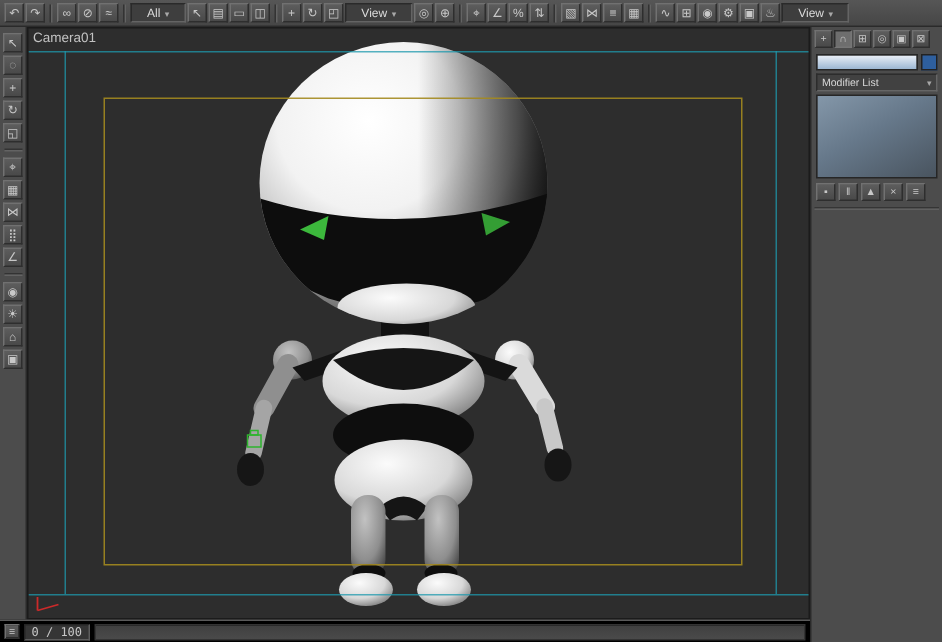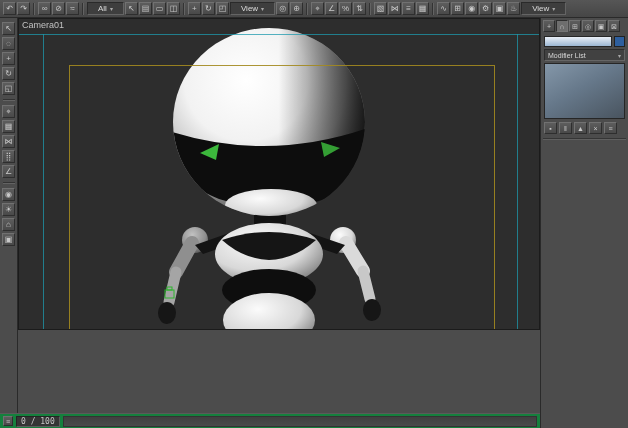--- a/index.html
+++ b/index.html
@@ -15,21 +15,21 @@
   .tb-sep{width:2px;height:12px;border-left:1px solid #333;border-right:1px solid #636363;margin:0 2px;flex:0 0 auto}
   .tb-dd{height:13px;display:flex;align-items:center;gap:3px;background:#3e3e3e;border:1px solid;
        border-color:#2a2a2a #646464 #646464 #2a2a2a;color:#dcdcdc;font-size:8px;padding:0 10px;flex:0 0 auto}
   .dd-ar{font-size:6px;color:#a8a8a8}
 
   #left-toolbar{position:absolute;left:0;top:18px;width:18px;height:395px;background:var(--ui-bg,#4c4c4c);
        border-right:1px solid #2a2a2a;display:flex;flex-direction:column;align-items:center;gap:2px;padding-top:4px;z-index:6}
   .lt-btn{width:13px;height:13px}
   .lt-sep{height:2px;width:12px;border-top:1px solid #333;border-bottom:1px solid #636363;margin:2px 0;flex:0 0 auto}
 
-  #viewport{position:absolute;left:18px;top:18px;width:522px;height:312px;background:var(--viewport-bg,#2d2d2d);
+  #viewport{position:absolute;left:18px;top:18px;width:522px;height:395px;background:var(--viewport-bg,#2d2d2d);
        border:1px solid #1b1b1b;overflow:hidden}
   #scene-svg{position:absolute;left:0;top:0;z-index:1}
   .vp-label{position:absolute;left:3px;top:1px;color:#c2c2c2;font-size:9px;z-index:6}
   .sf{position:absolute;z-index:3;pointer-events:none}
   #sf-cyan-top{left:0;width:522px;top:15px;height:1px;background:var(--accent-cyan);opacity:.75}
   #sf-cyan-bottom{left:0;width:522px;top:377px;height:1px;background:var(--accent-cyan);opacity:.75}
   #sf-cyan-left{left:24px;top:15px;width:1px;height:362px;background:var(--accent-cyan);opacity:.75}
   #sf-cyan-right{left:498px;top:15px;width:1px;height:362px;background:var(--accent-cyan);opacity:.75}
   #sf-yellow{left:50px;top:46px;width:426px;height:312px;border:1px solid var(--accent-yellow);opacity:.9}
 
@@ -42,21 +42,21 @@
   #cp-input{flex:1;background:linear-gradient(#e9eff7,#9cb7d3);border:1px solid #262626}
   #cp-swatch{width:11px;height:11px;border:1px solid #222;flex:0 0 auto}
   #cp-modlist{margin:1px 3px;height:12px;background:#414141;border:1px solid;border-color:#2c2c2c #666 #666 #2c2c2c;
        color:#d8d8d8;font-size:7px;display:flex;align-items:center;justify-content:space-between;padding:0 3px}
   #cp-stack{margin:2px 3px;height:56px;background:linear-gradient(150deg,var(--stack-blue,#7b8fa2) 0%,#66788a 45%,#49545f 100%);
        border:1px solid #262626}
   #cp-stackbtns{display:flex;gap:2px;padding:1px 3px 2px}
   .cp-sbtn{width:13px;height:12px;font-size:7px}
   .cp-divider{margin:2px 2px;border-top:1px solid #353535;border-bottom:1px solid #606060}
 
-  #bottom-bar{position:absolute;left:0;top:413px;width:540px;height:15px;background:#15803d;border-top:1px solid #5a5a5a;
+  #bottom-bar{position:absolute;left:0;top:413px;width:540px;height:15px;background:#000000;border-top:1px solid #5a5a5a;
        display:flex;align-items:center;gap:3px;padding:0 3px;z-index:6}
   .bb-btn{width:10px;height:10px;font-size:7px}
   #bb-frame{height:11px;background:#353535;border:1px solid;border-color:#242424 #5d5d5d #5d5d5d #242424;color:#c6c6c6;
        font-size:8px;font-family:"DejaVu Sans Mono",monospace;display:flex;align-items:center;padding:0 4px;white-space:nowrap}
   #bb-track{flex:1;height:11px;background:linear-gradient(#404040,#4a4a4a);border:1px solid #333}
 </style>
 </head>
 <body style="--ui-bg: #4c4c4c; --viewport-bg: #2d2d2d; --accent-cyan: #1e9aae; --accent-yellow: #a38a1f; --eye-green: #3cb83c; --helper-green: #2db42d; --axis-red: #cc2a2a; --stack-blue: #8497a9;">
 
 <div id="top-toolbar">

